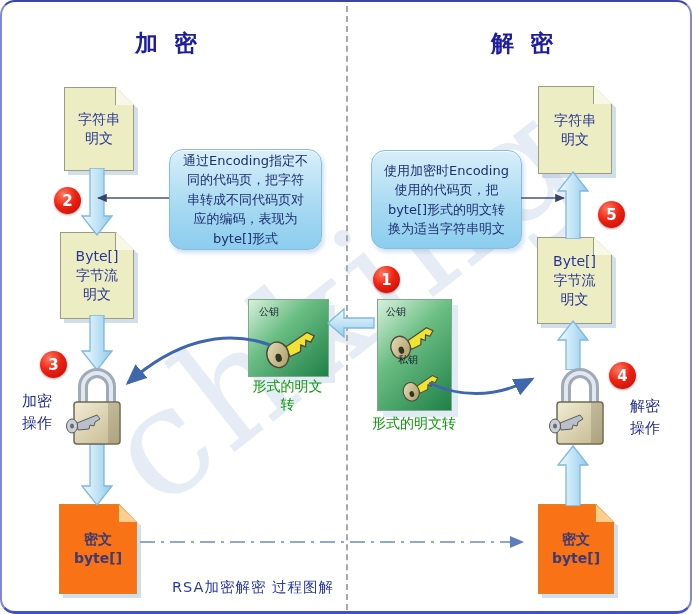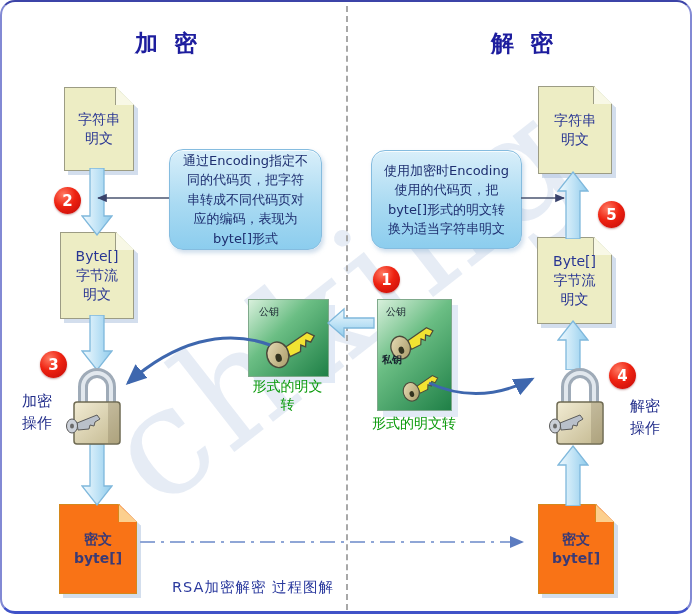--- a/index.html
+++ b/index.html
@@ -175,21 +175,21 @@
 
   <div class="abs certbox" style="left:375px;top:297px;width:73px;height:110px;">
     <span class="keylabel" style="left:8px;top:5px;">公钥</span>
     <svg class="abs" style="left:8px;top:16px;" width="58" height="44" viewBox="0 0 60 48">
       <g transform="rotate(-16 26 28)">
         <path d="M22 26 L46 18 l6 5 -5 5 -4 -3 -2 6 -4 -3 -2 6 -11 2 z" fill="#F2E332" stroke="#4A4A3A" stroke-width="1.3"></path>
         <ellipse cx="13" cy="31" rx="10.5" ry="12.5" fill="url(#keyHead)" stroke="#4A4A3A" stroke-width="1.4"></ellipse>
         <ellipse cx="13" cy="34" rx="3" ry="4" fill="#33331F"></ellipse>
       </g>
     </svg>
-    <span class="keylabel" style="left:4px;top:53px;font-weight:bold;">私钥</span>
+    <span class="keylabel" style="left:20px;top:53px;">私钥</span>
     <svg class="abs" style="left:22px;top:66px;" width="46" height="36" viewBox="0 0 60 48">
       <g transform="rotate(-16 26 28)">
         <path d="M22 26 L46 18 l6 5 -5 5 -4 -3 -2 6 -4 -3 -2 6 -11 2 z" fill="#F2E332" stroke="#4A4A3A" stroke-width="1.3"></path>
         <ellipse cx="13" cy="31" rx="10.5" ry="12.5" fill="url(#keyHead)" stroke="#4A4A3A" stroke-width="1.4"></ellipse>
         <ellipse cx="13" cy="34" rx="3" ry="4" fill="#33331F"></ellipse>
       </g>
     </svg>
   </div>
   <div class="abs certlabel" style="left:370px;top:413px;width:84px;">形式的明文转</div>
 

